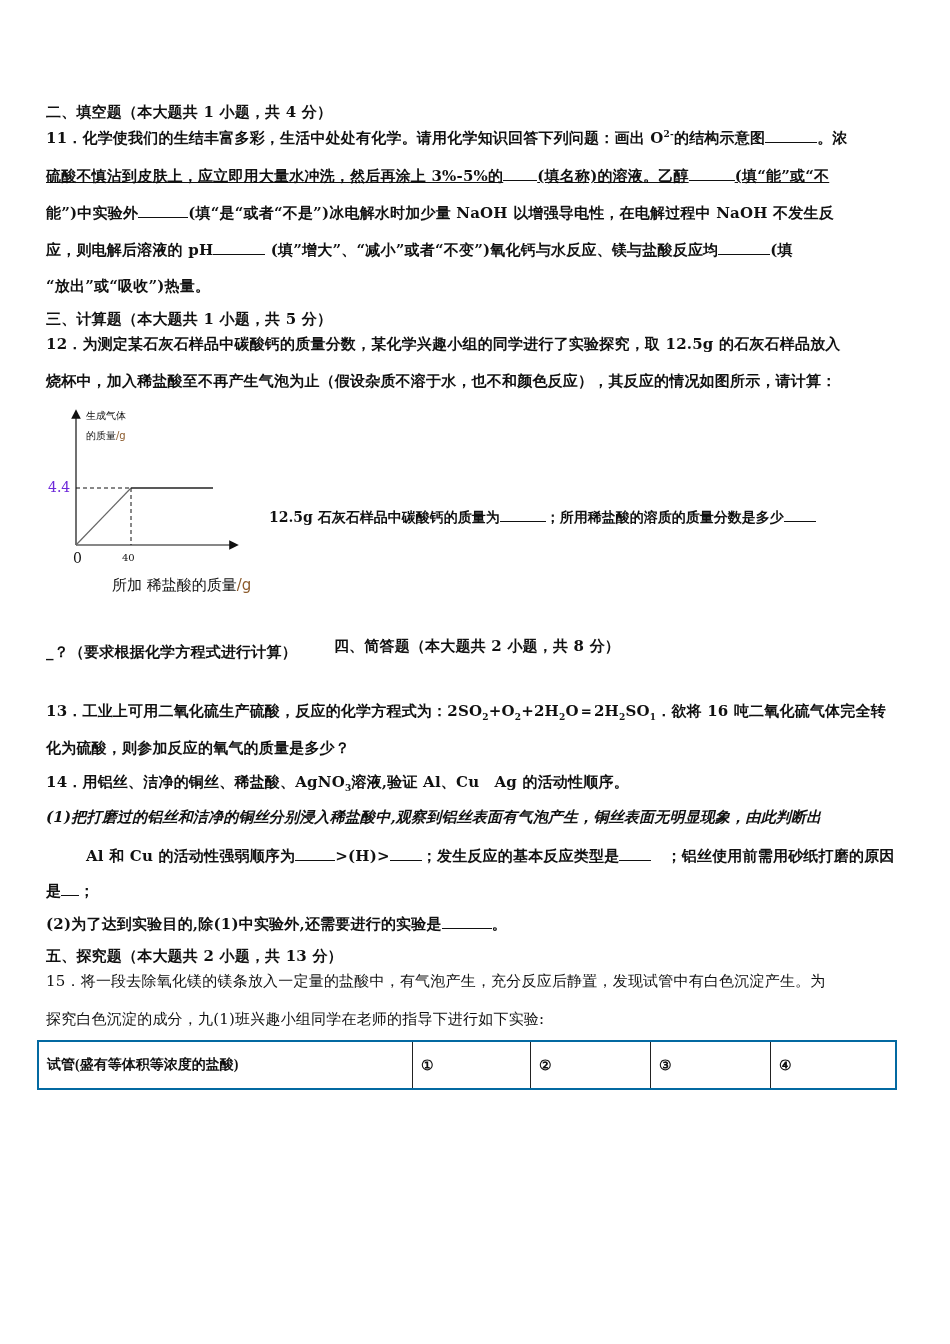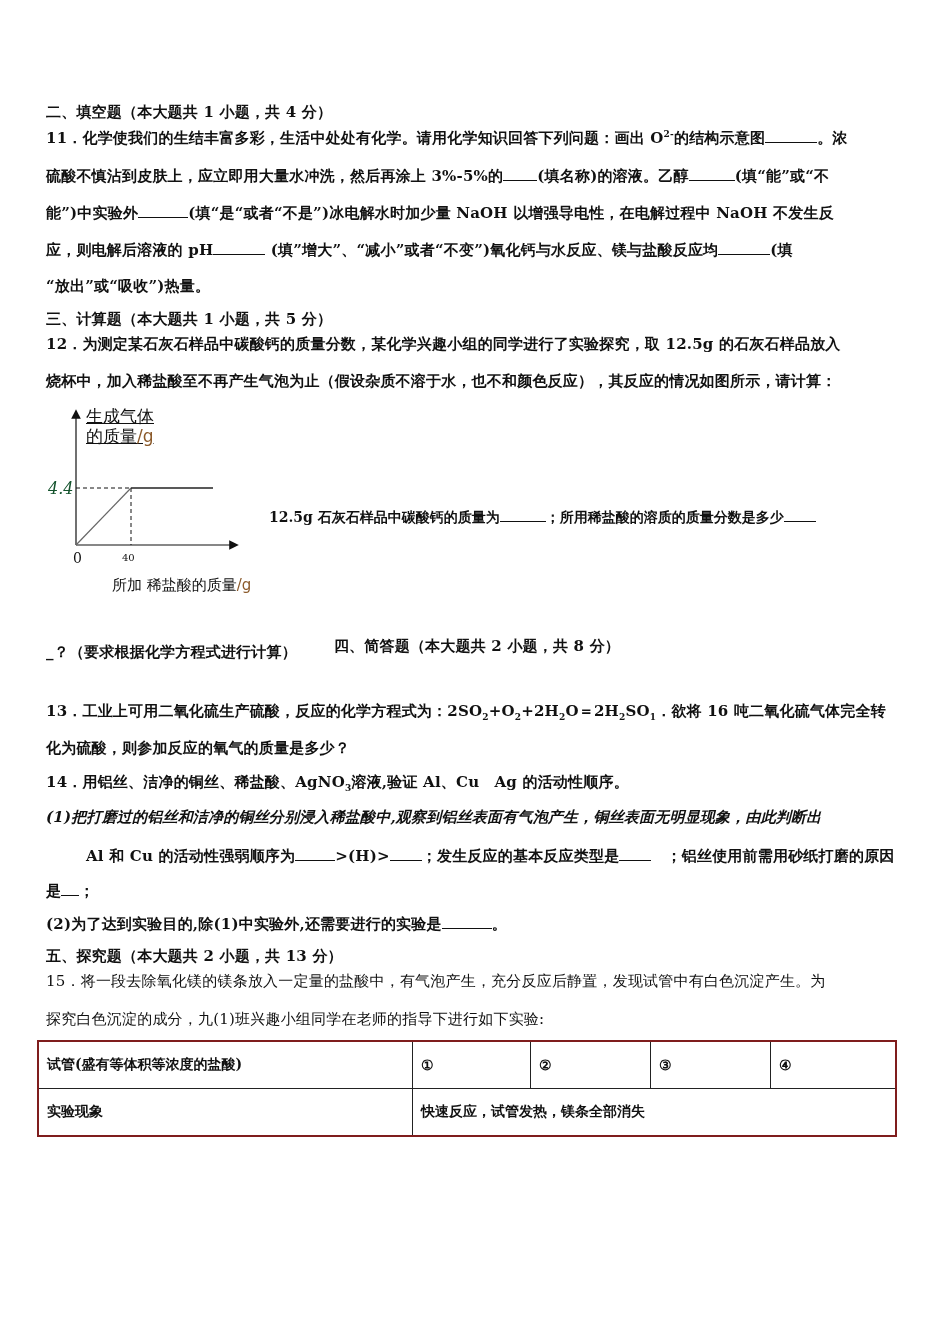--- a/index.html
+++ b/index.html
@@ -13,28 +13,28 @@
   .chart { position: absolute; left: 40px; top: 400px; width: 260px; height: 210px; }
   .chart svg { width: 260px; height: 210px; }
   .answer-line { position: absolute; left: 269px; top: 507px; font-size: 14px; font-weight: bold; white-space: nowrap; }
   table.exp { position: absolute; left: 37px; top: 1040px; width: 860px; border-collapse: collapse;
               font-size: 14px; font-weight: bold; }
   table.exp td { border: 1px solid #222; height: 46px; padding: 0 8px; vertical-align: middle; }
   table.exp td.c0 { width: 357px; }
   table.exp td.c1 { width: 101px; }
   table.exp td.c2 { width: 103px; }
   table.exp td.c3 { width: 103px; }
-  table.exp { border: 2px solid #7f1d1d; }
+  table.exp { border: 2px solid #0369a1; font-family: Liberation Serif, serif; }
 </style>
 </head>
 <body>
 
 <div class="line" style="top:103px;">二、填空题（本大题共 1 小题，共 4 分）</div>
 <div class="line" style="top:128px;"><span>11．化学使我们的生结丰富多彩，生活中处处有化学。请用化学知识回答下列问题：画出 O</span><sup>2-</sup><span>的结构示意图</span><span class="blank" style="width:52px"></span><span>。浓</span></div>
-<div class="line" style="top:166px;"><span>硫酸不慎沾到皮肤上，应立即用大量水冲洗，然后再涂上 3%-5%的</span><span class="blank" style="width:34px"></span><span>(填名称)的溶液。乙醇</span><span class="blank" style="width:46px"></span><span>(填“能”或“不</span></div>
+<div class="line" style="top:166px;text-decoration:underline;"><span>硫酸不慎沾到皮肤上，应立即用大量水冲洗，然后再涂上 3%-5%的</span><span class="blank" style="width:34px"></span><span>(填名称)的溶液。乙醇</span><span class="blank" style="width:46px"></span><span>(填“能”或“不</span></div>
 <div class="line" style="top:203px;"><span>能”)中实验外</span><span class="blank" style="width:50px"></span><span>(填“是“或者“不是”)冰电解水时加少量 NaOH 以增强导电性，在电解过程中 NaOH 不发生反</span></div>
 <div class="line" style="top:240px;"><span>应，则电解后溶液的 pH</span><span class="blank" style="width:52px"></span><span> (填”增大”、“减小”或者“不变”)氧化钙与水反应、镁与盐酸反应均</span><span class="blank" style="width:52px"></span><span>(填</span></div>
 <div class="line" style="top:277px;">“放出”或“吸收”)热量。</div>
 
 <div class="line" style="top:310px;">三、计算题（本大题共 1 小题，共 5 分）</div>
 <div class="line" style="top:335px;">12．为测定某石灰石样品中碳酸钙的质量分数，某化学兴趣小组的同学进行了实验探究，取 12.5g 的石灰石样品放入</div>
 <div class="line" style="top:372px;">烧杯中，加入稀盐酸至不再产生气泡为止（假设杂质不溶于水，也不和颜色反应），其反应的情况如图所示，请计算：</div>
 
 <div class="chart">
   <svg viewBox="0 0 260 210">
@@ -43,25 +43,25 @@
         <path d="M0,0 L8,4 L0,8 Z" fill="#111"></path>
       </marker>
     </defs>
     <line x1="36" y1="145" x2="36" y2="14" stroke="#111" stroke-width="1.2" marker-end="url(#arr)"></line>
     <line x1="36" y1="145" x2="194" y2="145" stroke="#111" stroke-width="1.2" marker-end="url(#arr)"></line>
     <line x1="36" y1="88" x2="91" y2="88" stroke="#111" stroke-width="1" stroke-dasharray="4,3"></line>
     <line x1="91" y1="88" x2="91" y2="145" stroke="#111" stroke-width="1" stroke-dasharray="4,3"></line>
     <line x1="36" y1="145" x2="91" y2="88" stroke="#666" stroke-width="1.2"></line>
     <line x1="91" y1="88" x2="173" y2="88" stroke="#222" stroke-width="1.5"></line>
   </svg>
-  <div style="position:absolute; left:46px; top:6px; font-family:'DejaVu Sans',sans-serif; font-size:17px; line-height:20px;text-decoration:underline;">
+  <div style="position:absolute; left:46px; top:6px; font-family:'DejaVu Sans',sans-serif; font-size:10px; line-height:20px;">
     <div>生成气体</div>
     <div><span>的质量</span><span style="color:#8b5a2b">/g</span></div>
   </div>
-  <div style="position:absolute; left:8px; top:79px; font-size:16px; color:#14532d;font-style:italic;">4.4</div>
+  <div style="position:absolute; left:8px; top:79px; font-size:14px; color:#6d28d9;">4.4</div>
   <div style="position:absolute; left:33px; top:150px; font-size:14px;">0</div>
   <div style="position:absolute; left:82px; top:152px; font-size:10px;">40</div>
   <div style="position:absolute; left:72px; top:176px; font-family:'DejaVu Sans',sans-serif; font-size:15px; white-space:nowrap;"><span>所加 稀盐酸的质量</span><span style="color:#8b5a2b">/g</span></div>
 </div>
 
 <div class="answer-line"><span>12.5g 石灰石样品中碳酸钙的质量为</span><span class="blank" style="width:46px"></span><span>；所用稀盐酸的溶质的质量分数是多少</span><span class="blank" style="width:32px"></span></div>
 
 <div class="line" style="top:643px;">_？（要求根据化学方程式进行计算）</div>
 
 <div class="line" style="top:637px;text-align:center;">四、简答题（本大题共 2 小题，共 8 分）</div>
@@ -80,18 +80,14 @@
 
 <table class="exp">
   <tbody>
       <tr>
     <td class="c0">试管(盛有等体积等浓度的盐酸)</td>
     <td class="c1">①</td>
     <td class="c2">②</td>
     <td class="c3">③</td>
     <td>④</td>
   </tr>
-  <tr>
-    <td class="c0">实验现象</td>
-    <td colspan="4">快速反应，试管发热，镁条全部消失</td>
-  </tr>
 </tbody>
   </table>
 
 </body></html>

